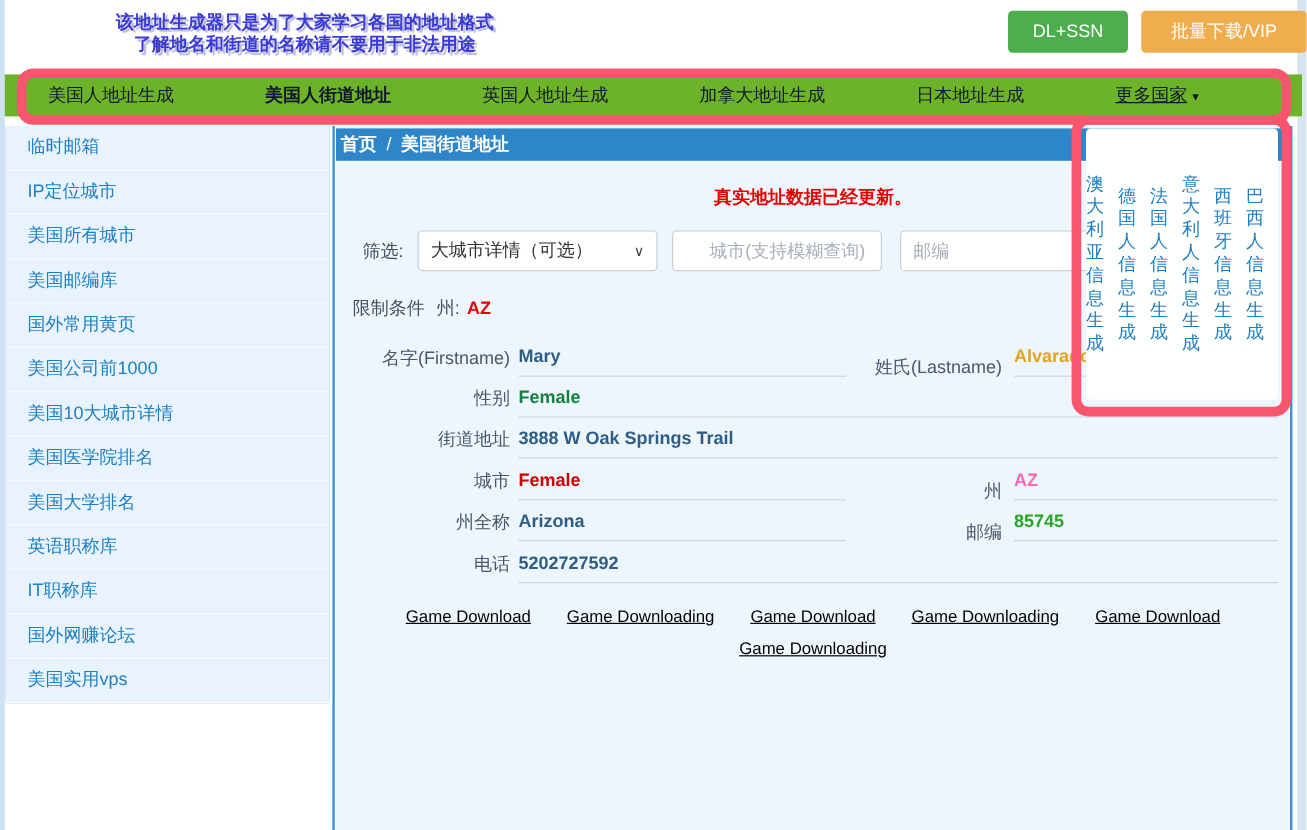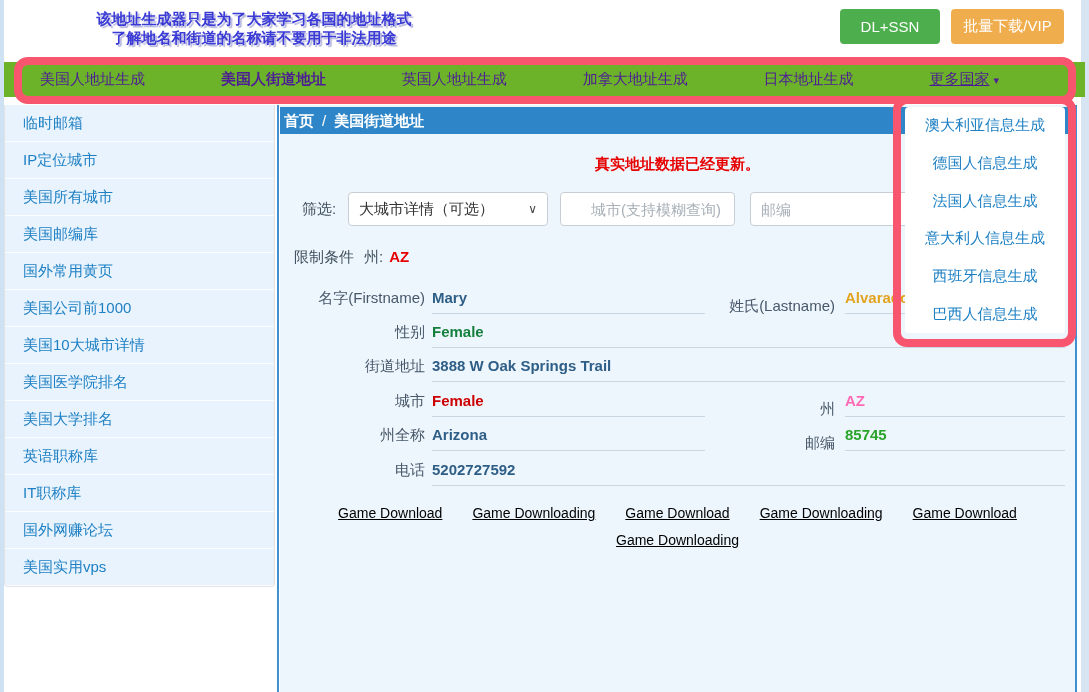--- a/index.html
+++ b/index.html
@@ -10,25 +10,25 @@
   .strip-left  { position:absolute; left:0; top:0; width:4px; height:692px; background:#cfe2f4; z-index:1; }
   .strip-right { position:absolute; left:1081px; top:0; width:8px; height:692px; background:#d7e5f3; z-index:1; }
 
   .header { position:absolute; left:4px; top:0; width:1077px; height:62px; background:#fff; z-index:2; }
   .disclaimer { position:absolute; left:55px; top:9px; width:390px; text-align:center; font-weight:bold;
                 font-size:15px; line-height:19px; color:var(--disclaimer-blue,#3a3ad6);
                 text-shadow:2px 2px 1px #b4b4dc; }
   .btn { position:absolute; height:35px; border:none; border-radius:4px; color:#fff; font-size:15px;
          cursor:pointer; font-family:inherit; }
   .btn-dl  { left:836px; top:9px; width:100px; background:var(--button-green,#4cae4c); }
-  .btn-vip { left:947px; top:9px; width:113px; background:var(--button-orange,#f0ad4e); }
+  .btn-vip { left:947px; top:9px; width:138px; background:var(--button-orange,#f0ad4e); }
 
   .nav { position:absolute; left:4px; top:62px; width:1081px; height:35px; background:var(--nav-green,#6db32a); z-index:2; }
   .nav ul { list-style:none; display:flex; justify-content:space-between; align-items:center; height:35px; padding:0 86px 0 36px; }
-  .nav li { color:#4c1d95; font-size:15px; cursor:pointer; white-space:nowrap; }
+  .nav li { color:#0f172a; font-size:15px; cursor:pointer; white-space:nowrap; }
   .nav li.active { font-weight:bold; }
   .nav li.more .nav-label { text-decoration:underline; }
   .nav .caret { font-size:11px; margin-left:4px; }
 
   .sidebar { position:absolute; left:4px; top:105px; width:271px; height:482px; background:#fff;
              border:1px solid #e3e3e3; border-top:none; border-radius:0 0 4px 4px; overflow:hidden; z-index:2; }
   .sidebar li { list-style:none; height:37px; line-height:36px; background:#e9f3fd; border-bottom:1px solid #fafcff; padding-left:18px; }
   .sidebar a { color:var(--link-blue,#1e80c4); font-size:15px; text-decoration:none; cursor:pointer; }
 
   .divider { position:absolute; left:277px; top:105px; width:2px; height:587px; background:var(--divider-blue,#3f90d2); z-index:3; }
@@ -66,21 +66,21 @@
   .fval.v-left  { left:152px; width:273px; }
   .fval.v-full  { left:152px; width:633px; }
   .fval.v-right { left:565px; width:220px; }
 
   .links { position:absolute; width:100%; display:flex; justify-content:center; gap:30px; }
   .links a { color:#000; font-size:14px; text-decoration:underline; cursor:pointer; white-space:nowrap; }
   .links1 { top:400px; }
   .links2 { top:427px; }
 
   .dropdown { position:absolute; left:905px; top:107px; width:160px; height:226px; background:#fff;
-              border-radius:4px; z-index:10; display:flex; flex-direction:column; }
+              border-radius:4px; z-index:10; display:flex; flex-direction:row; }
   .dropdown a { flex:1; display:flex; align-items:center; justify-content:center;
                 color:var(--link-blue,#1e80c4); font-size:15px; text-decoration:none; cursor:pointer; }
 
   .ring { position:absolute; border:8px solid var(--annotation-pink,#f8566e); border-radius:14px;
           z-index:20; pointer-events:none; }
   .ring-nav { left:14px; top:57px; width:1062px; height:47px; }
   .ring-dd  { left:893px; top:96px; width:183px; height:251px; }
 </style>
 </head>
 <body>

